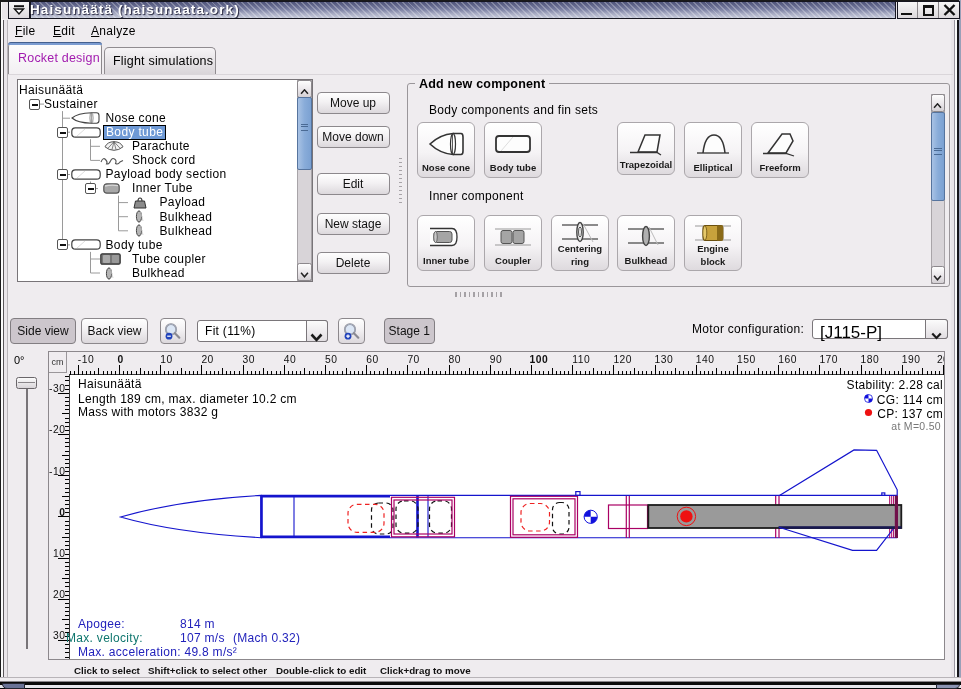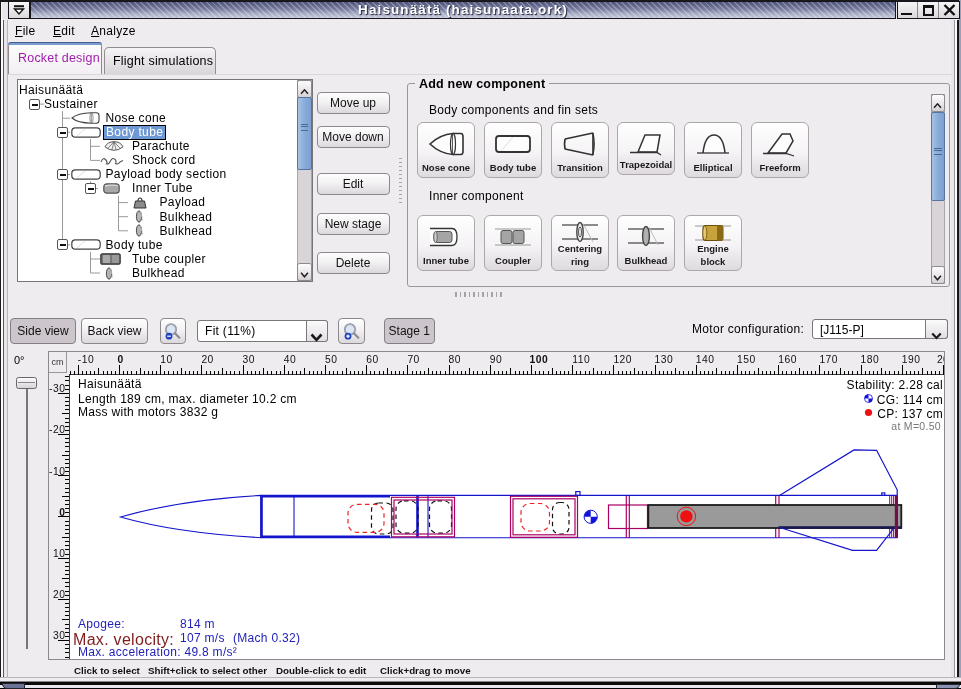--- a/index.html
+++ b/index.html
@@ -35,21 +35,21 @@
 <div class="abs" style="left:0;top:681.3px;width:961px;height:1px;background:#88848a"></div>
 <div class="abs" style="left:0;top:682.3px;width:961px;height:2.4px;background:#0a0a0a"></div>
 <div class="abs" style="left:0;top:684.7px;width:961px;height:2.9px;background:#e6e6ec"></div>
 <div class="abs" style="left:0;top:687.6px;width:961px;height:1.4px;background:#060608"></div>
 <div class="abs" style="left:1.5px;top:683px;width:23.5px;height:6px;background:#6a7296;border:1px solid #23232e;border-radius:0 0 0 5px;box-sizing:border-box"></div>
 <div class="abs" style="left:936px;top:684px;width:23.5px;height:5px;background:#8b93b2;border:1px solid #23232e;border-radius:0 0 5px 0;box-sizing:border-box"></div>
 
 <div class="abs" style="left:2px;top:2px;width:957px;height:17px;background:#e9e5e9"></div>
 <div class="abs" style="left:30px;top:1px;width:866px;height:18px;background:linear-gradient(#4e5379,#787da0 45%,#a6aac2 72%,#c6cada);border:1px solid #15151f"></div>
 <div class="abs" style="left:31px;top:2px;width:864px;height:16px;background:repeating-linear-gradient(45deg,rgba(255,255,255,0.26) 0px,rgba(255,255,255,0.26) 1.4px,rgba(255,255,255,0) 1.4px,rgba(255,255,255,0) 4.2px)"></div>
-<div class="abs" style="left:30px;top:0;width:866px;height:20px;text-align:center;font-size:13.5px;font-weight:bold;color:#fff;line-height:20px;text-shadow:1px 1px 1px #23233a;letter-spacing:1.1px">Haisunäätä (haisunaata.ork)</div>
+<div class="abs" style="left:30px;top:0;width:866px;height:20px;text-align:left;font-size:13.5px;font-weight:bold;color:#fff;line-height:20px;text-shadow:1px 1px 1px #23233a;letter-spacing:1.1px">Haisunäätä (haisunaata.ork)</div>
 <div class="abs" style="left:8px;top:1px;width:22px;height:18px;background:linear-gradient(#f8f8f8,#dcd8dc);border:1px solid #15151f"></div>
 <svg class="abs" style="left:12px;top:4px" width="14" height="12" viewBox="0 0 14 12">
       <path d="M2,2.2 L12,2.2" stroke="#111" stroke-width="2"></path>
       <path d="M2.5,5 L11.5,5 L7,10 Z" fill="#fff" stroke="#111" stroke-width="1.4"></path>
     </svg>
 <div class="abs" style="left:897px;top:1px;width:62.5px;height:18px;background:linear-gradient(#f6f6f6,#dcd8dc);border:1px solid #15151f"></div>
 <div class="abs" style="left:917px;top:2px;width:1px;height:16px;background:#8a868a"></div>
 <div class="abs" style="left:938px;top:2px;width:1px;height:16px;background:#8a868a"></div>
 <div class="abs" style="left:901px;top:12.5px;width:11px;height:2.4px;background:#111"></div>
 <div class="abs" style="left:922.5px;top:4.5px;width:11px;height:11px;border:2px solid #111;border-top-width:3px"></div>
@@ -200,27 +200,20 @@
         </svg></div>
       <div class="cbl">Nose cone</div>
     </div>
     <div class="cbtn" style="left:484px;top:122px;width:58px;height:56px">
       <div style="position:absolute;left:50%;transform:translateX(-50%);top:6px"><svg width="40" height="30" viewBox="0 0 40 30">
           <rect x="3" y="7" width="34" height="16" rx="3" fill="#fdfdfd" stroke="#333" stroke-width="1.8"></rect>
           <path d="M8,22 L20,8" stroke="#ddd" stroke-width="1"></path>
         </svg></div>
       <div class="cbl">Body tube</div>
     </div>
-    <div class="cbtn" style="left:551px;top:122px;width:58px;height:56px">
-      <div style="position:absolute;left:50%;transform:translateX(-50%);top:6px"><svg width="40" height="30" viewBox="0 0 40 30">
-          <path d="M5,10 L33,4 M5,20 L33,26 M33,4 L33,26 M5,10 Q4,15 5,20" fill="none" stroke="#333" stroke-width="1.7"></path>
-          <path d="M33,4 Q35.5,15 33,26" fill="none" stroke="#333" stroke-width="1.2"></path>
-        </svg></div>
-      <div class="cbl">Transition</div>
-    </div>
     <div class="cbtn" style="left:617px;top:122px;width:58px;height:53px">
       <div style="position:absolute;left:50%;transform:translateX(-50%);top:6px"><svg width="40" height="30" viewBox="0 0 40 30">
           <path d="M12,23 L19,6 L34,6 L31,23 Z" fill="#fdfdfd" stroke="#333" stroke-width="1.5"></path>
           <path d="M4,23.5 L31,23.5 L35,26" fill="none" stroke="#333" stroke-width="1.3"></path>
         </svg></div>
       <div class="cbl">Trapezoidal</div>
     </div>
     <div class="cbtn" style="left:684px;top:122px;width:58px;height:56px">
       <div style="position:absolute;left:50%;transform:translateX(-50%);top:6px"><svg width="40" height="30" viewBox="0 0 40 30">
           <path d="M10,24 Q12,6 21,6 Q30,6 32,24" fill="#fdfdfd" stroke="#333" stroke-width="1.5"></path>
@@ -315,21 +308,21 @@
         <circle cx="6" cy="14.2" r="3.4" fill="#2244bb"></circle>
         <path d="M4.2,14.2 L7.8,14.2 M6,12.4 L6,16" stroke="#ffffff" stroke-width="1.2"></path>
       </svg>
     </div>
 <div class="btn pressed" style="left:384px;top:318px;width:50.5px;height:26px">Stage 1</div>
 <div class="abs lbl" style="left:692px;top:322px">Motor configuration:</div>
 <div class="abs" style="left:812px;top:319px;width:136px;height:20px;background:#fff;border:1px solid #7a767a;border-radius:3px"></div>
 <div class="abs" style="left:925px;top:319px;width:23px;height:20px;background:linear-gradient(#fbfbfb,#e2dee2);border:1px solid #7a767a;border-radius:0 3px 3px 0;text-align:center;padding-top:6px"><svg width="11" height="8" viewBox="0 0 13 9">
         <path d="M1.5,1.5 L6.5,6.8 L11.5,1.5" fill="none" stroke="#1a1a1a" stroke-width="2.6"></path>
       </svg></div>
-<div class="abs" style="left:820px;top:322.5px;font-size:12px">[J115-P]</div>
+<div class="abs" style="left:820px;top:322.5px;font-size:17px">[J115-P]</div>
 
 <div class="abs" style="left:48px;top:351px;width:897px;height:309px;border:1px solid #8c888c;background:#efecef"></div>
 <div class="abs" style="left:49px;top:352px;width:18px;height:20.5px;border-right:1px solid #9a969a;border-bottom:1px solid #9a969a;font-size:9px;color:#333;text-align:center;line-height:20px">cm</div>
 <div class="abs" style="left:68.6px;top:374.4px;width:875.6px;height:284.8px;background:#fff;border-top:1px solid #3a3a3a;border-left:1px solid #3a3a3a"></div>
 <svg class="abs" style="left:49px;top:352px" width="895" height="307" viewBox="49 352 895 307">
  <g stroke="#000" stroke-width="1" shape-rendering="crispEdges">
         <line x1="70.1" y1="370.8" x2="70.1" y2="374.8"></line>
         <line x1="74.2" y1="370.8" x2="74.2" y2="374.8"></line>
         <line x1="78.3" y1="365.0" x2="78.3" y2="374.8"></line>
         <line x1="82.4" y1="370.8" x2="82.4" y2="374.8"></line>
@@ -707,21 +700,21 @@
 <div class="abs" style="right:20px;top:420px;font-size:10.5px;color:#777;letter-spacing:0.3px">at M=0.50</div>
 <svg class="abs" style="left:863.5px;top:394px" width="9" height="9" viewBox="0 0 9 9">
       <circle cx="4.5" cy="4.5" r="4" fill="#fff" stroke="#1111dd" stroke-width="0.8"></circle>
       <path d="M4.5,4.5 L4.5,0.5 A4,4 0 0 0 0.5,4.5 Z M4.5,4.5 L4.5,8.5 A4,4 0 0 0 8.5,4.5 Z" fill="#1111dd"></path>
     </svg>
 <svg class="abs" style="left:863.5px;top:408px" width="9" height="9" viewBox="0 0 9 9">
       <circle cx="4.5" cy="4.5" r="3.6" fill="#ee1111"></circle>
     </svg>
 <div class="abs" style="left:78px;top:617px;font-size:12px;color:#2222bb;letter-spacing:0.3px">Apogee:</div>
 <div class="abs" style="left:180px;top:617px;font-size:12px;color:#2222bb;letter-spacing:0.3px">814 m</div>
-<div class="abs" style="left:73px;top:631px;font-size:16px;color:#7f1d1d;letter-spacing:0.3px">Max. velocity:</div>
+<div class="abs" style="left:66px;top:631px;font-size:12px;color:#0f766e;letter-spacing:0.3px">Max. velocity:</div>
 <div class="abs" style="left:180px;top:631px;font-size:12px;color:#2222bb;letter-spacing:0.3px">107 m/s</div>
 <div class="abs" style="left:233px;top:631px;font-size:12px;color:#2222bb;letter-spacing:0.3px">(Mach 0.32)</div>
 <div class="abs" style="left:78px;top:645px;font-size:12px;color:#2222bb;letter-spacing:0.3px">Max. acceleration: 49.8 m/s²</div>
 
 <div class="abs" style="left:14px;top:354px;font-size:11px;color:#000">0°</div>
 <div class="abs" style="left:26px;top:389px;width:1.5px;height:260px;background:#787478"></div>
 <div class="abs" style="left:16px;top:376.5px;width:21px;height:12.5px;background:linear-gradient(#fbfbfb,#d8d4d8);border:1px solid #6a666a;border-radius:2.5px"></div>
 <div class="abs" style="left:18px;top:382px;width:17px;height:1.3px;background:#8a868a"></div>
 
 <div class="abs" style="left:74px;top:665px;font-size:9.8px;font-weight:bold;color:#111">Click to select</div>

